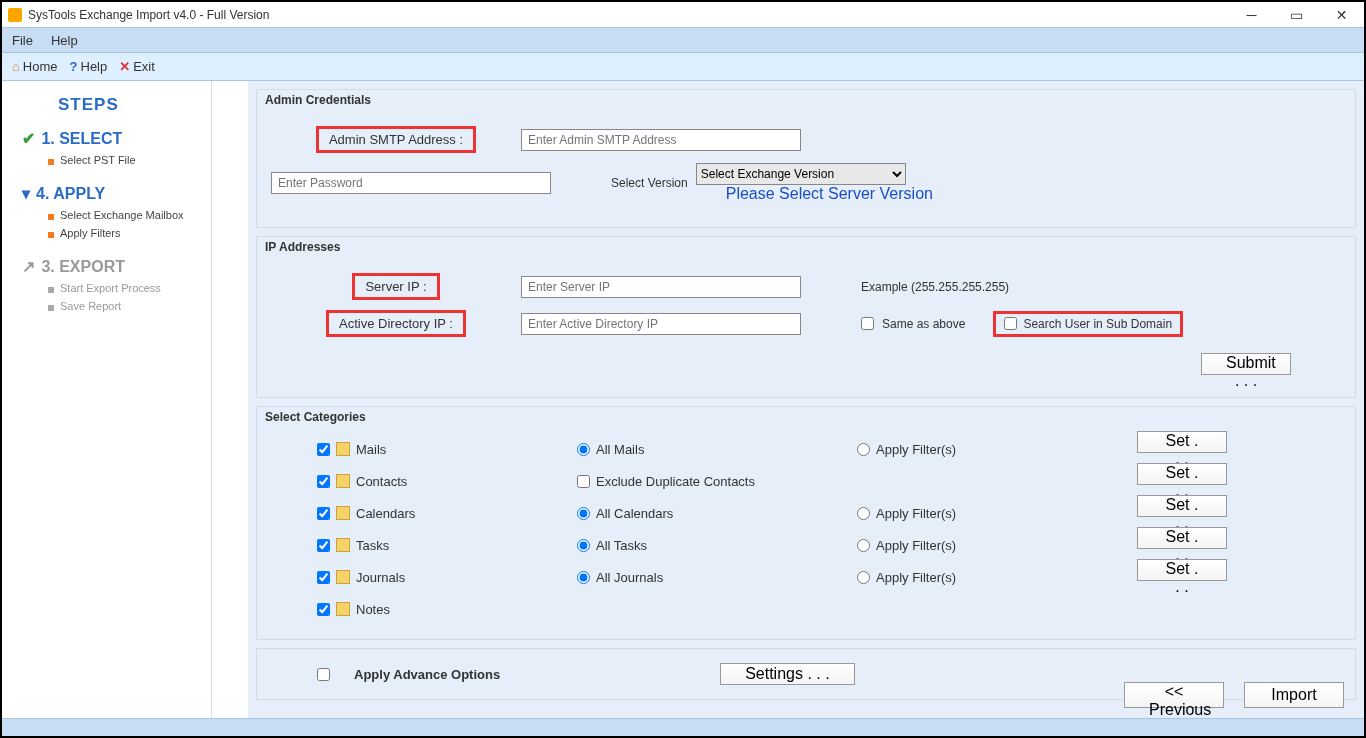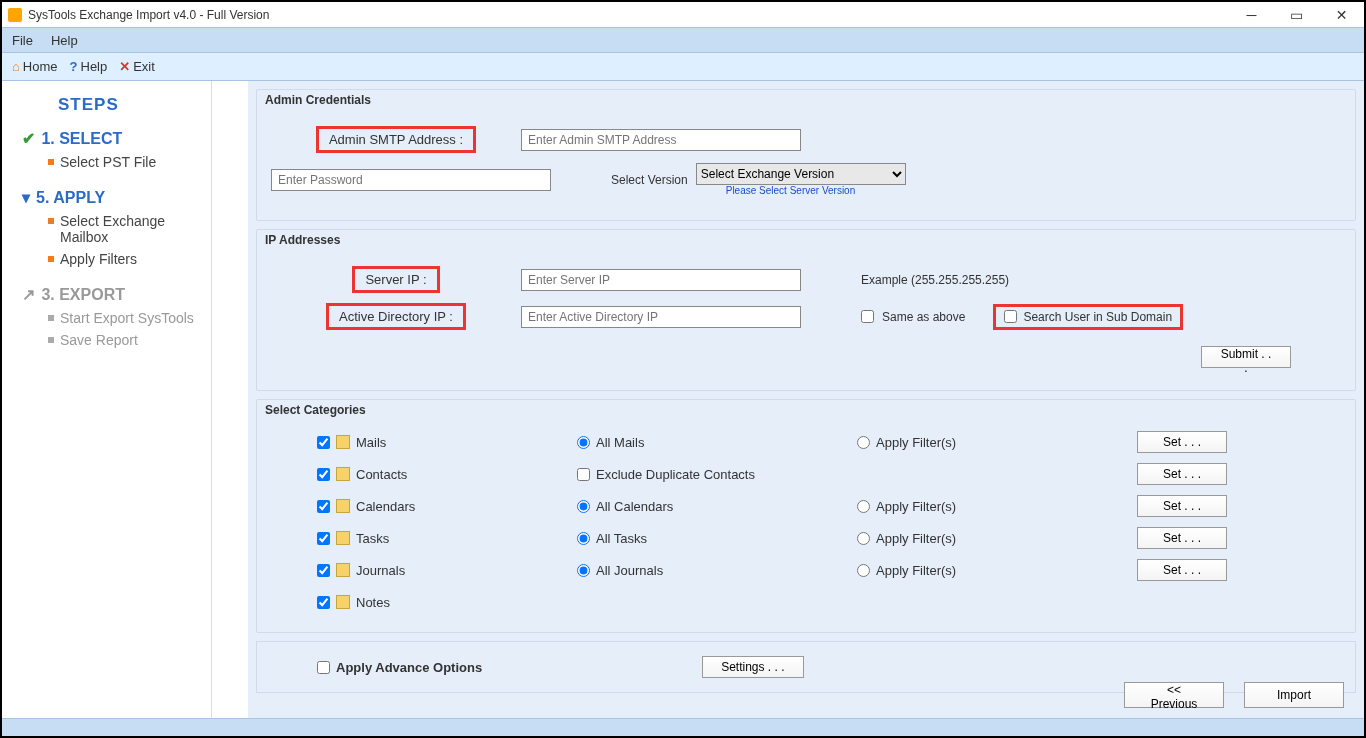--- a/index.html
+++ b/index.html
@@ -12,43 +12,43 @@
 .win-btn { width: 45px; height: 25px; display:flex; align-items:center; justify-content:center; font-size:14px; }
 .menubar { height: 26px; background: #c6ddf4; border-top:1px solid #a8c4e4; border-bottom:1px solid #a8c4e4; display:flex; align-items:center; padding: 0 10px; gap: 18px; color:#333; }
 .menubar span { font-size:13px; }
 .toolbar { height: 28px; background: #def0ff; border-bottom:1px solid #a8c4e4; display:flex; align-items:center; padding: 0 10px; gap: 12px; font-size:13px; }
 .toolbar .tb-item { display:flex; align-items:center; gap:3px; }
 .body { display:flex; height: calc(100% - 25px - 26px - 28px - 18px); }
 .sidebar { width: 210px; background: #fff; padding: 14px 12px 0 20px; border-right:1px solid #ddd; }
 .steps-title { color:#2a6bc7; font-weight:bold; font-size:17px; letter-spacing:1px; margin-bottom:14px; margin-left:36px; }
 .step-heading { color:#2a6bc7; font-weight:bold; font-size:16px; margin:8px 0 6px; display:flex; align-items:center; gap:6px; }
 .step-heading.disabled { color:#999; }
-.step-item { color:#444; font-size:14px; margin: 6px 0 6px 26px; display:flex; align-items:flex-start; gap:6px; }
+.step-item { color:#444; font-size:11px; margin: 6px 0 6px 26px; display:flex; align-items:flex-start; gap:6px; }
 .step-item.disabled { color:#999; }
 .bullet { width:6px; height:6px; background:#f27b20; margin-top:5px; flex-shrink:0; }
 .bullet.disabled { background:#aaa; }
 .main { flex:1; background:#e5eef9; overflow:auto; position:relative;margin-left:36px; }
 .group { margin: 8px 8px 0 8px; background:#e5eef9; border:1px solid #d0dae8; border-radius:2px; }
 .group-title { font-weight:bold; font-size:12px; padding: 3px 8px; }
 .group-body { padding: 6px 14px 14px; }
 .form-row { display:flex; align-items:center; margin:10px 0; position:relative; }
 .red-highlight { border:3px solid #e33; padding:3px 10px; font-size:13px; text-align:left; display:inline-block; }
 .lbl-col { width: 250px; display:flex; justify-content:center; }
 .field-col { width: 280px; }
 .field-col input { width:100%; height:22px; border:1px solid #888; padding: 0 6px; font-size:12px; background:#fff; }
 .right-col { margin-left: 60px; display:flex; align-items:center; gap:8px; font-size:12px; }
 select { height:22px; width:210px; border:1px solid #888; background:#e8e8e8; font-size:12px; padding-left:0; }
-.hint-blue { color:#1a4dc9; font-size:10px;padding-left:30px; }
+.hint-blue { color:#1a4dc9; font-size:16px;padding-left:30px; }
 .categories-body { padding: 6px 14px 14px 60px; }
 .cat-row { display:flex; align-items:center; height:32px; }
 .cat-col1 { width:260px; display:flex; align-items:center; gap:6px; }
 .cat-col2 { width:280px; display:flex; align-items:center; gap:6px; }
 .cat-col3 { width:280px; display:flex; align-items:center; gap:6px; }
 .cat-col4 { width:90px; }
-.btn { border:1px solid #999; background:linear-gradient(#fff,#f4f4f4); height:22px; padding:0 18px; font-size:12px; cursor:pointer; }
+.btn { border:1px solid #999; background:linear-gradient(#fff,#f4f4f4); height:22px; padding:0 24px; font-size:16px; cursor:pointer; }
 .btn-wide{ width:90px; }
 .cat-icon { width:14px; height:14px; background:#f7d26b; display:inline-block; border:1px solid #c9a43a; }
 .advance-row { padding:14px 14px 14px 60px; display:flex; align-items:center; gap:40px; background:#e5eef9; border:1px solid #d0dae8; margin:8px; }
 .bottom-buttons { position:absolute; right:20px; bottom:10px; display:flex; gap:20px; }
 .bottom-buttons .btn { width:100px; height:26px; }
 .statusbar { height:18px; background:#c6ddf4; border-top:1px solid #a8c4e4; }
 input[type=checkbox], input[type=radio]{ width:13px; height:13px; margin:0; }
 .home-icon{color:#f27b20;font-weight:bold;}
 .help-icon{color:#2a6bc7;font-weight:bold;}
 .exit-icon{color:#d33;font-weight:bold;}
@@ -100,38 +100,38 @@
           <span class="check-green">✔</span>
           <span>1. SELECT</span>
         </div>
       <div class="step-item">
           <span class="bullet"></span>
           <span>Select PST File</span>
         </div>
 
       <div class="step-heading" style="margin-top:18px">
           <span class="filter-icon">▾</span>
-          <span>5. APPLY</span>
+          <span>4. APPLY</span>
         </div>
       <div class="step-item">
           <span class="bullet"></span>
           <span>Select Exchange Mailbox</span>
         </div>
       <div class="step-item">
           <span class="bullet"></span>
           <span>Apply Filters</span>
         </div>
 
       <div class="step-heading disabled" style="margin-top:18px">
           <span class="export-icon">↗</span>
           <span>3. EXPORT</span>
         </div>
       <div class="step-item disabled">
           <span class="bullet disabled"></span>
-          <span>Start Export SysTools</span>
+          <span>Start Export Process</span>
         </div>
       <div class="step-item disabled">
           <span class="bullet disabled"></span>
           <span>Save Report</span>
         </div>
     </div>
 
     <div class="main">
 
       <div class="group">
@@ -275,21 +275,21 @@
                 <span>Notes</span>
               </div>
               <div class="cat-col2"></div>
               <div class="cat-col3"></div>
               <div class="cat-col4"></div>
             </div>
           </div>
       </div>
 
       <div class="advance-row">
-        <div style="display:flex;align-items:center;gap:6px">
+        <div style="display:flex;align-items:center;gap:24px">
           <input type="checkbox" style="">
           <span style="font-weight:bold">Apply Advance Options</span>
         </div>
         <div style="margin-left:180px">
           <button class="btn">Settings . . .</button>
         </div>
       </div>
 
       <div class="bottom-buttons">
         <button class="btn">&lt;&lt; Previous</button>

